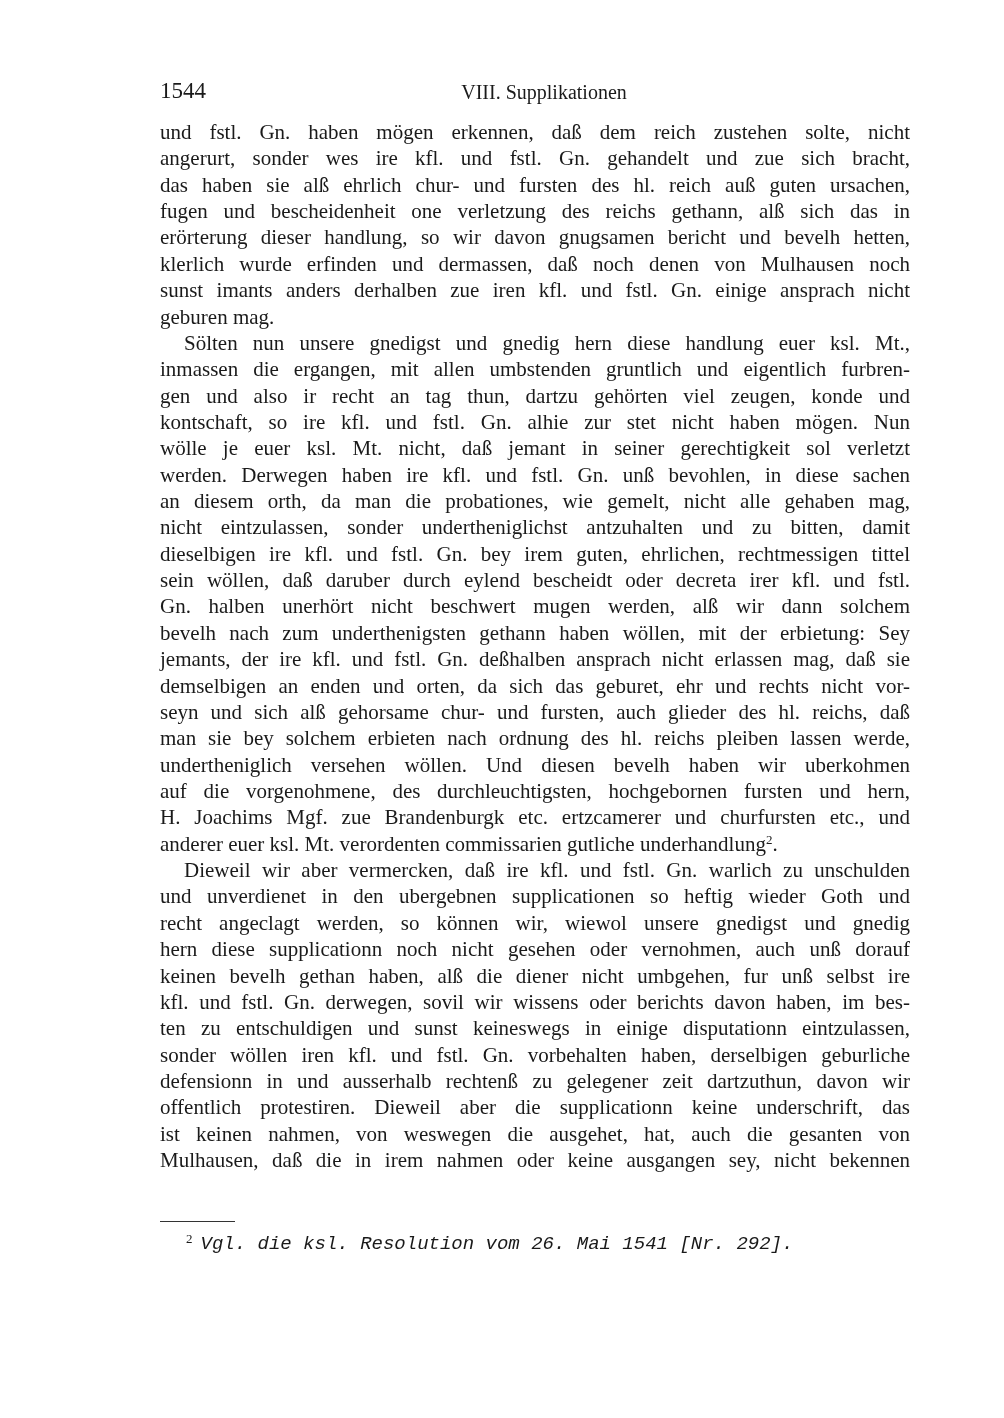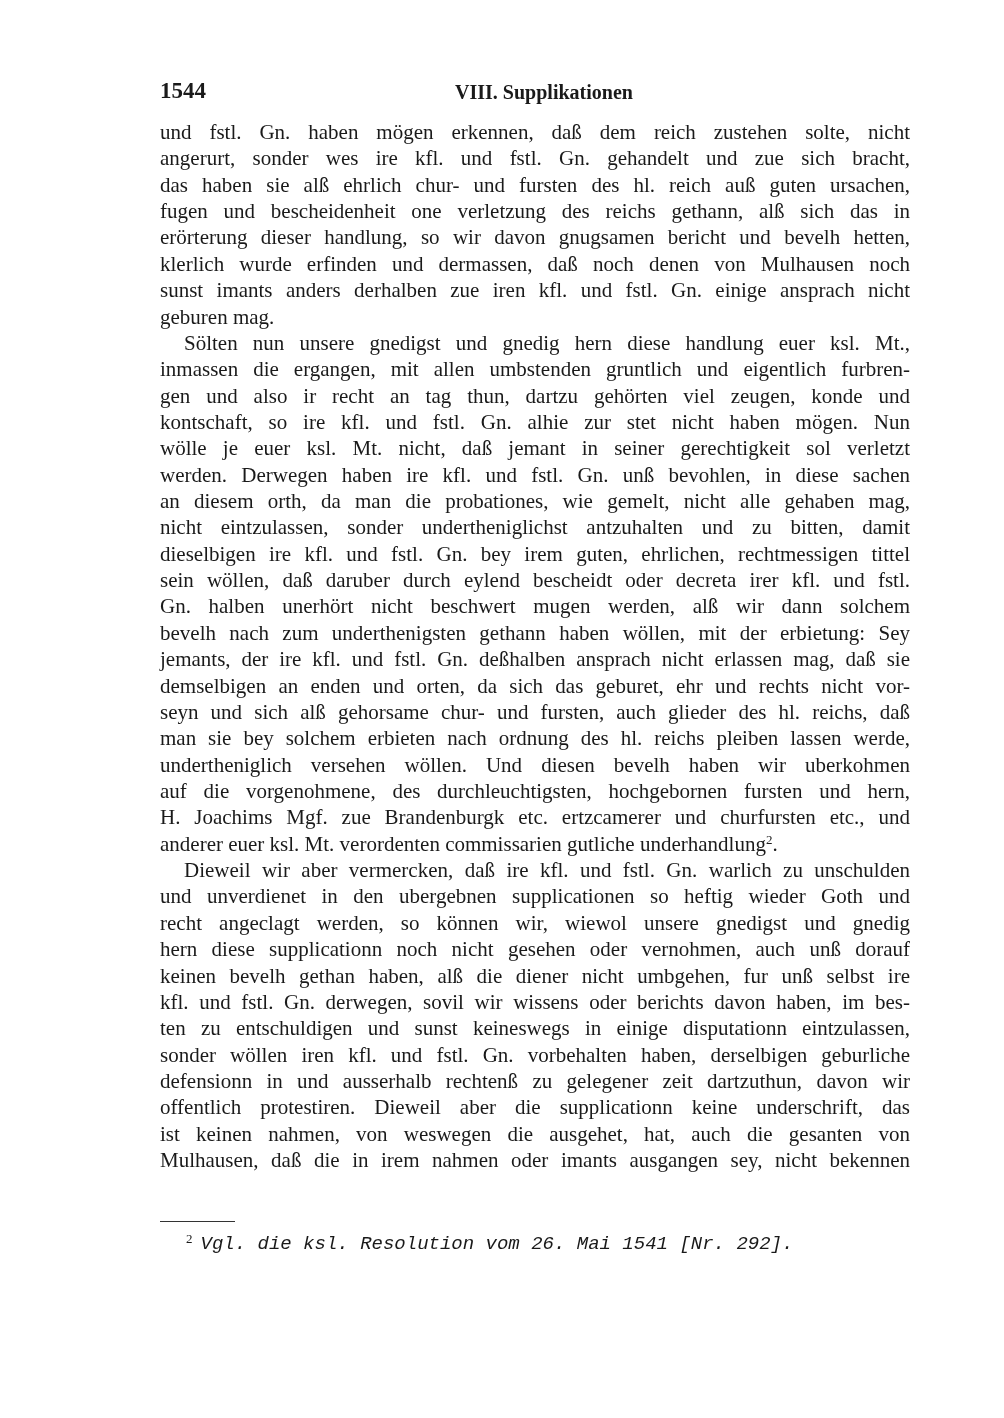--- a/index.html
+++ b/index.html
@@ -14,21 +14,20 @@
       overflow: hidden;
       font-family: "Liberation Serif", "DejaVu Serif", serif;
       color: #1a1a1a;
     }
     .running-head {
       position: absolute;
       top: 78px;
       left: 160px;
       width: 750px;
       height: 30px;
-      font-weight: bold;
     }
     .page-number {
       position: absolute;
       left: 0;
       top: 0;
       font-size: 23px;
     }
     .section-title {
       position: absolute;
       left: 0;
@@ -135,20 +134,20 @@
   <span class="line">und unverdienet in den ubergebnen supplicationen so heftig wieder Goth und</span>
   <span class="line">recht angeclagt werden, so können wir, wiewol unsere gnedigst und gnedig</span>
   <span class="line">hern diese supplicationn noch nicht gesehen oder vernohmen, auch unß dorauf</span>
   <span class="line">keinen bevelh gethan haben, alß die diener nicht umbgehen, fur unß selbst ire</span>
   <span class="line">kfl. und fstl. Gn. derwegen, sovil wir wissens oder berichts davon haben, im bes-</span>
   <span class="line">ten zu entschuldigen und sunst keineswegs in einige disputationn eintzulassen,</span>
   <span class="line">sonder wöllen iren kfl. und fstl. Gn. vorbehalten haben, derselbigen geburliche</span>
   <span class="line">defensionn in und ausserhalb rechtenß zu gelegener zeit dartzuthun, davon wir</span>
   <span class="line">offentlich protestiren. Dieweil aber die supplicationn keine underschrift, das</span>
   <span class="line">ist keinen nahmen, von weswegen die ausgehet, hat, auch die gesanten von</span>
-  <span class="line">Mulhausen, daß die in irem nahmen oder imants ausgangen sey, nicht bekennen</span>
+  <span class="line">Mulhausen, daß die in irem nahmen oder keine ausgangen sey, nicht bekennen</span>
 </div>
 
 <div class="footnote-rule"></div>
 
 <div class="footnote">
   <span class="fn-num">2</span><span class="fn-text">Vgl. die ksl. Resolution vom 26. Mai 1541 [Nr. 292].</span>
 </div>
 
 </body></html>

